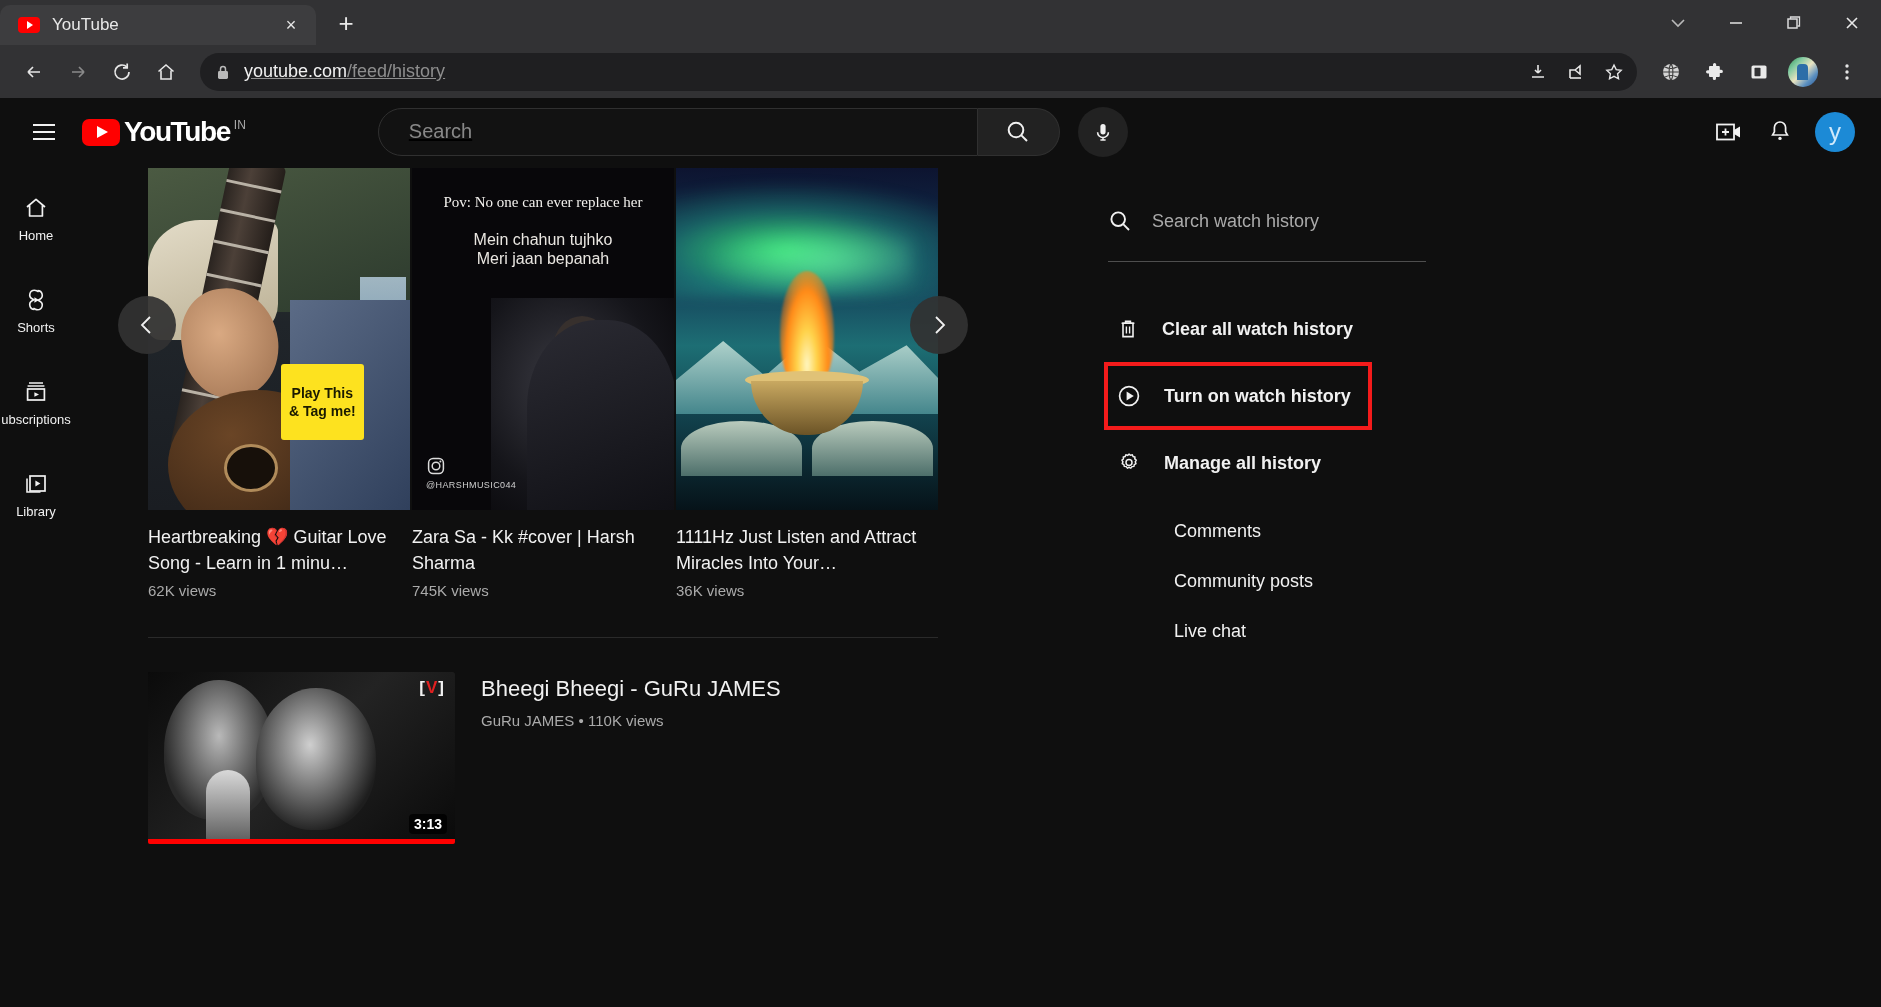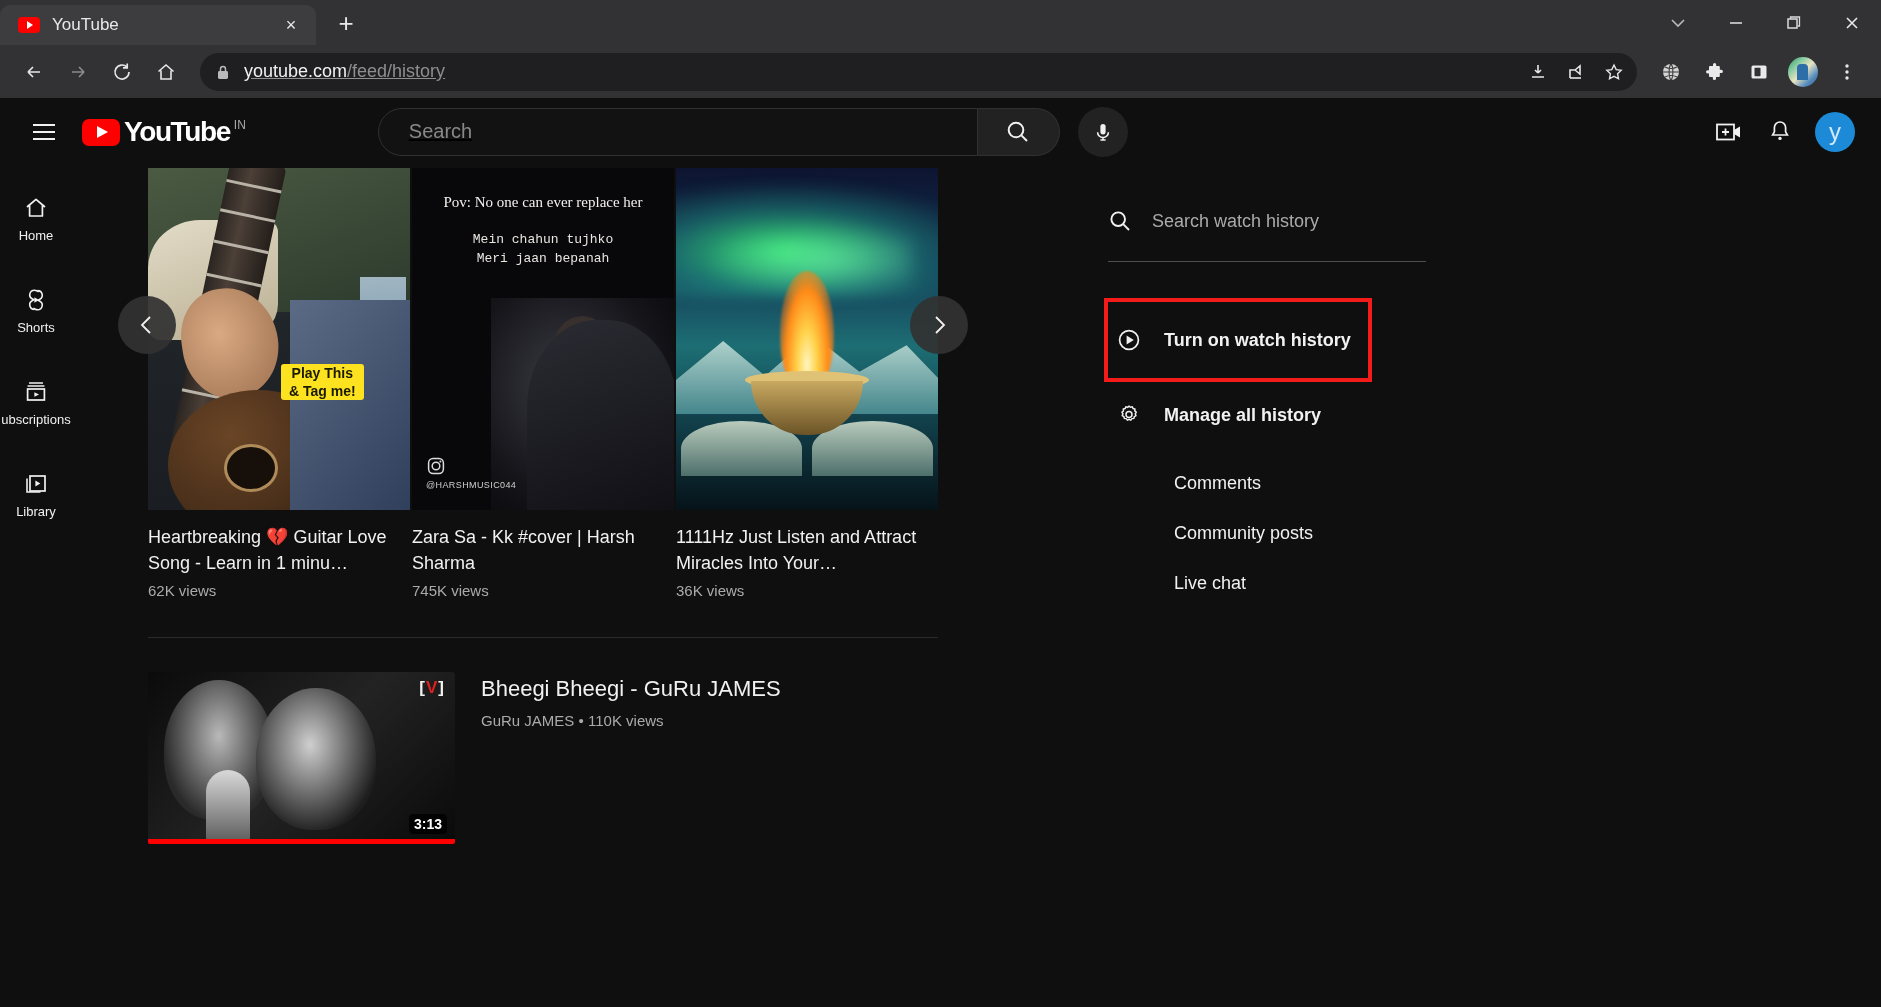--- a/index.html
+++ b/index.html
@@ -227,35 +227,35 @@
       background:#17100a; border-radius:50%; border:3px solid #b08b5a; }
   .art1 .jeans { position: absolute; right: 0; bottom: 0; width: 120px; height: 210px;
       background: linear-gradient(130deg,#5b6b86,#30405c); }
   .art1 .light { position:absolute; right: 4px; top: 32%; width: 46px; height: 150px;
       background: linear-gradient(180deg,#cfe8ff,#6fa5d8); opacity:.7; }
   .art1 .shirt { position:absolute; left: 0; top: 52px; width: 130px; height: 120px;
       background: linear-gradient(160deg,#e3dcc8,#b9ae92); border-radius: 40% 10% 30% 10%; }
   .badge-play {
     position: absolute; left: 133px; top: 196px;
     background: #fde21f; color: #1a1a00; font-size: 14px; font-weight: 700;
-    padding: 0 8px; line-height: 18px; border-radius: 3px; text-align: center;
+    padding: 20px 8px; line-height: 18px; border-radius: 3px; text-align: center;
   }
 
   
   .art2 { position: absolute; inset: 0; background: #08070a; }
   .art2 .glow { position:absolute; left:30%; top:38%; width:70%; height:62%;
       background: radial-gradient(ellipse at 40% 40%, #3a3a42 0%, #15151a 60%, #08070a 100%); }
   .art2 .man { position:absolute; left: 44%; bottom: 0; width: 150px; height: 190px;
       background: linear-gradient(160deg,#2b2b33,#101015); border-radius: 46% 46% 0 0; }
   .art2 .head { position:absolute; left: 54%; bottom: 128px; width: 58px; height: 66px;
       background: #37302d; border-radius: 50% 50% 46% 46%; }
   .art2 .t1 { position: absolute; left: 0; right: 0; top: 26px; text-align: center;
       color: #f3f1ee; font-family: "Liberation Serif", serif; font-size: 15px; }
   .art2 .t2 { position: absolute; left: 0; right: 0; top: 62px; text-align: center;
-      color: #e9e6e1; font-family: Liberation Mono, monospace; font-size: 13px; line-height: 19px; }
+      color: #e9e6e1; font-family: Liberation Sans, sans-serif; font-size: 16px; line-height: 19px; }
   .ighandle { position: absolute; left: 14px; bottom: 20px; display:flex;
       flex-direction: column; gap: 4px; }
   .igname { color: #cfcfcf; font-size: 9px; letter-spacing: .4px; }
 
   
   .art3 { position: absolute; inset: 0; background:
       linear-gradient(180deg,#0d1430 0%,#123050 26%,#1d6e74 52%,#0f3b46 78%,#081a22 100%); }
   .art3 .aurora {
       position: absolute; left: -10%; top: 4%; width: 130%; height: 34%;
       background: radial-gradient(ellipse at 40% 60%, rgba(60,255,120,.85) 0%, rgba(40,200,160,.35) 42%, transparent 72%);
@@ -320,21 +320,21 @@
   }
   .hsearch .ph { color: #aaa; font-size: 18px; }
   .hmenu { margin-top: 40px; }
   .hitem {
     display: flex; align-items: center; gap: 22px;
     height: 54px; padding-left: 8px; position: relative;
   }
   .hitem .lbl { color: #f1f1f1; font-size: 18px; font-weight: 700; }
   .hitem.highlight {
     outline: 4px solid #f41b1b; outline-offset: 0;
-    margin: 10px 0; height: 76px; width: 260px; padding-left: 8px;
+    margin: 10px 0; height: 60px; width: 260px; padding-left: 8px;
   }
   .hsub {
     padding-left: 66px; height: 50px; display: flex; align-items: center;
   }
   .hsub .lbl { color: #f1f1f1; font-size: 18px; font-weight: 400; }
   .hsubs { margin-top: 16px; }
   svg { display: block; }
 </style>
 </head>
 <body>
@@ -675,20 +675,30 @@
               <svg width="24" height="24" viewBox="0 0 24 24">
                   <circle cx="10.2" cy="10.2" r="6.8" stroke="#f1f1f1" stroke-width="1.9" fill="none"></circle>
                   <path d="M15.2 15.2L21 21" stroke="#f1f1f1" stroke-width="1.9"></path>
                 </svg>
             </span>
             <span class="ph">Search watch history</span>
           </div>
 
           <div class="hmenu">
 
+            <div class="hitem">
+              <span>
+                <svg width="24" height="24" viewBox="0 0 24 24">
+                    <path d="M5.6 6.2h12.8M9.6 6.2V4.4h4.8v1.8" stroke="#f1f1f1" stroke-width="1.6" fill="none"></path>
+                    <path d="M7 6.2h10v13.4H7z" stroke="#f1f1f1" stroke-width="1.6" fill="none"></path>
+                    <path d="M10.4 9.4v7M13.6 9.4v7" stroke="#f1f1f1" stroke-width="1.4"></path>
+                  </svg>
+              </span>
+              <span class="lbl">Clear all watch history</span>
+            </div>
 
             <div class="hitem highlight">
               <span>
                 <svg width="26" height="26" viewBox="0 0 26 26">
                     <circle cx="13" cy="13" r="9.4" stroke="#f1f1f1" stroke-width="1.7" fill="none"></circle>
                     <path d="M10.6 8.4l7.2 4.6-7.2 4.6z" fill="#f1f1f1"></path>
                   </svg>
               </span>
               <span class="lbl">Turn on watch history</span>
             </div>

